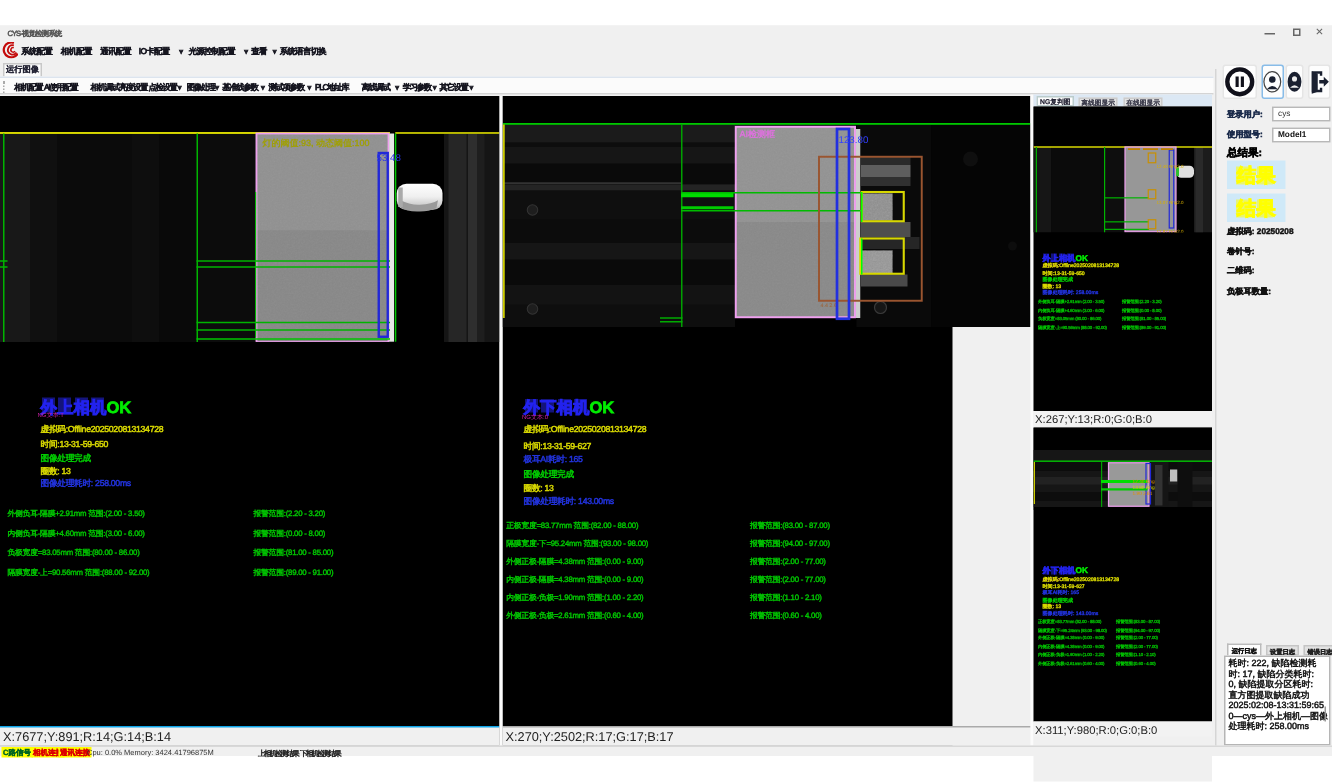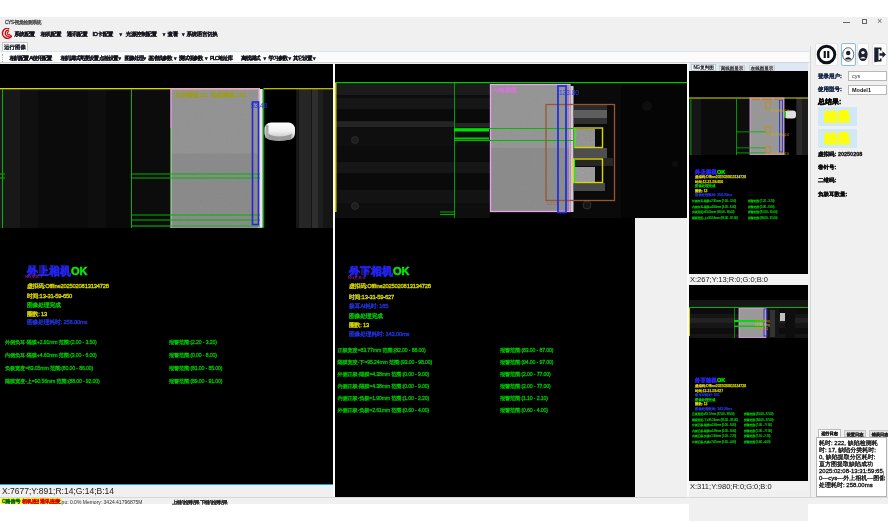--- a/index.html
+++ b/index.html
@@ -240,20 +240,23 @@
       <span class="abs" style="left:2.5px;top:141.5px;font-size:5.2px;letter-spacing:-0.15px;color:#00c400;-webkit-text-stroke:0.28px #00c400">隔膜宽度-下=95.24mm 范围:(93.00 - 98.00)</span>
       <span class="abs" style="left:165px;top:141.5px;font-size:5.2px;letter-spacing:-0.15px;color:#00c400;-webkit-text-stroke:0.28px #00c400">报警范围:(94.00 - 97.00)</span>
       <span class="abs" style="left:2.5px;top:153.5px;font-size:5.2px;letter-spacing:-0.15px;color:#00c400;-webkit-text-stroke:0.28px #00c400">外侧正极-隔膜=4.38mm 范围:(0.00 - 9.00)</span>
       <span class="abs" style="left:165px;top:153.5px;font-size:5.2px;letter-spacing:-0.15px;color:#00c400;-webkit-text-stroke:0.28px #00c400">报警范围:(2.00 - 77.00)</span>
       <span class="abs" style="left:2.5px;top:165.5px;font-size:5.2px;letter-spacing:-0.15px;color:#00c400;-webkit-text-stroke:0.28px #00c400">内侧正极-隔膜=4.38mm 范围:(0.00 - 9.00)</span>
       <span class="abs" style="left:165px;top:165.5px;font-size:5.2px;letter-spacing:-0.15px;color:#00c400;-webkit-text-stroke:0.28px #00c400">报警范围:(2.00 - 77.00)</span>
       <span class="abs" style="left:2.5px;top:177.5px;font-size:5.2px;letter-spacing:-0.15px;color:#00c400;-webkit-text-stroke:0.28px #00c400">内侧正极-负极=1.90mm 范围:(1.00 - 2.20)</span>
       <span class="abs" style="left:165px;top:177.5px;font-size:5.2px;letter-spacing:-0.15px;color:#00c400;-webkit-text-stroke:0.28px #00c400">报警范围:(1.10 - 2.10)</span>
       <span class="abs" style="left:2.5px;top:189.5px;font-size:5.2px;letter-spacing:-0.15px;color:#00c400;-webkit-text-stroke:0.28px #00c400">外侧正极-负极=2.61mm 范围:(0.60 - 4.00)</span>
       <span class="abs" style="left:165px;top:189.5px;font-size:5.2px;letter-spacing:-0.15px;color:#00c400;-webkit-text-stroke:0.28px #00c400">报警范围:(0.60 - 4.00)</span>
+    </div>
+    <div class="abs" style="left:0;top:420px;width:352px;height:13px;background:#f0f0f0;border-top:1px solid #aaa">
+      <span class="abs" style="left:2px;top:1px;font-size:8.5px;color:#222">X:270;Y:2502;R:17;G:17;B:17</span>
     </div>
   </div>
   <div class="abs" style="left:333px;top:46.5px;width:2px;height:433px;background:#fbfbfb"></div>
   <div class="abs" style="left:687px;top:46px;width:2px;height:441px;background:#fbfbfb"></div>
 
   <div class="abs" id="rcol" style="left:689px;top:46px;width:119px;height:458px;background:#f0f0f0">
     <div class="abs" style="left:0;top:0;width:119px;height:7.5px;background:#dce8f4">
       <span class="abs" style="left:2px;top:1px;width:25px;height:7px;background:#fdfdfd;border:1px solid #bcc;font-size:4.5px;color:#223;text-align:center;-webkit-text-stroke:0.25px #223">NG复判图</span>
       <span class="abs" style="left:30px;top:1.5px;width:26px;height:6px;background:#e4e4e4;border:1px solid #ccc;font-size:4.5px;color:#334;text-align:center;-webkit-text-stroke:0.25px #334">离线图显示</span>
       <span class="abs" style="left:60px;top:1.5px;width:26px;height:6px;background:#e4e4e4;border:1px solid #ccc;font-size:4.5px;color:#334;text-align:center;-webkit-text-stroke:0.25px #334">在线图显示</span>

